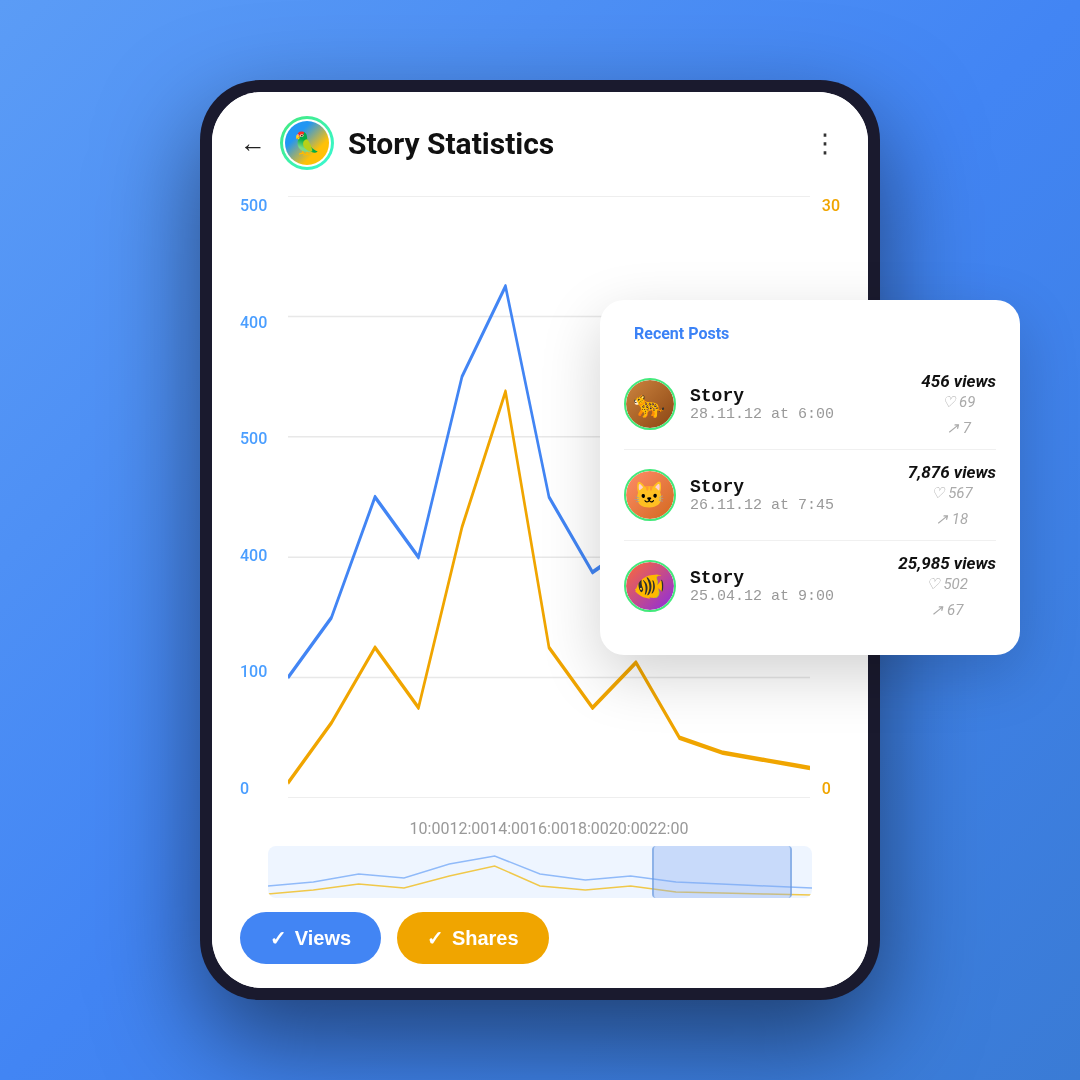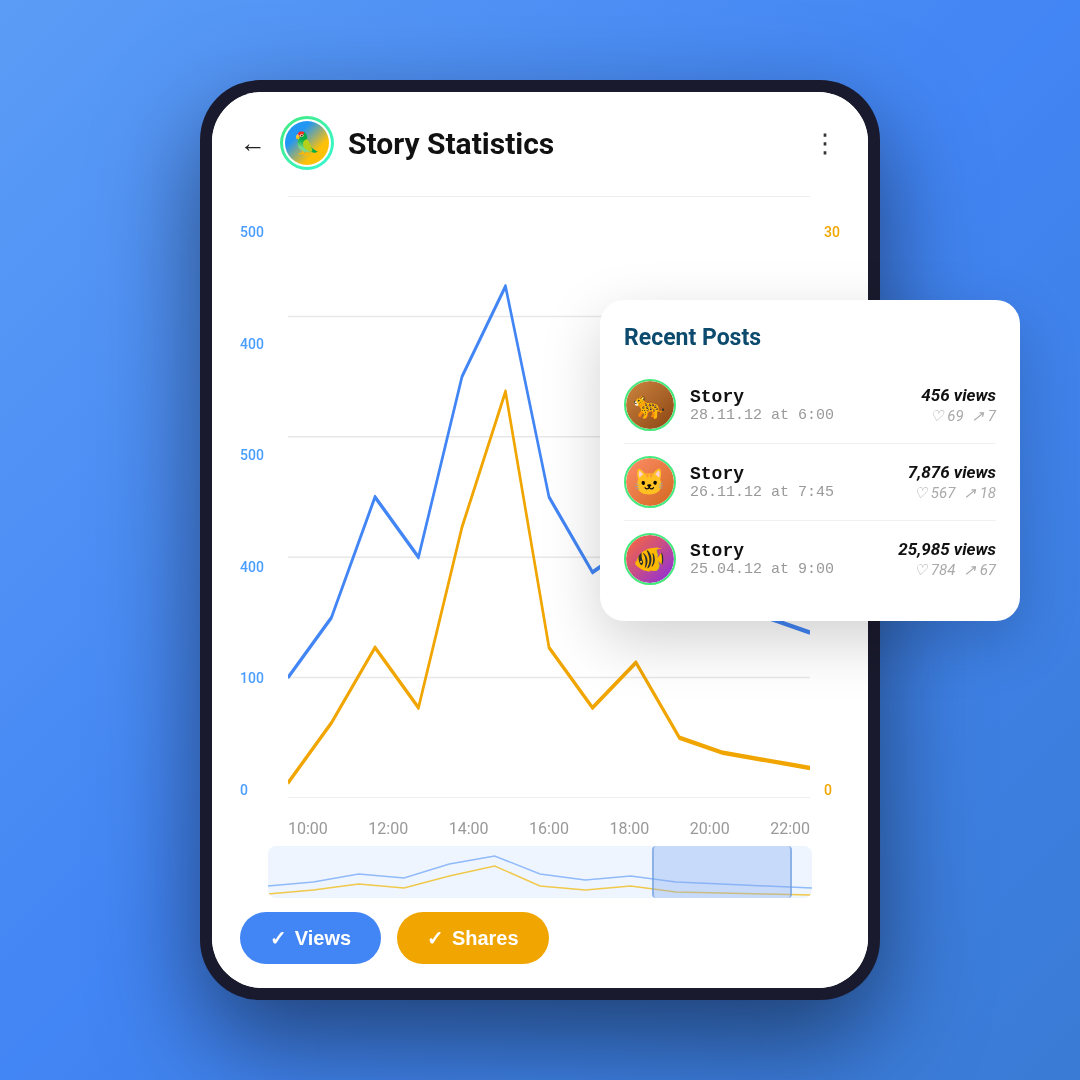--- a/index.html
+++ b/index.html
@@ -115,24 +115,23 @@
       left: 0;
       top: 0;
       height: calc(100% - 100px);
       display: flex;
       flex-direction: column-reverse;
       justify-content: space-between;
       padding-bottom: 0;
     }
 
     .y-label {
-      font-size: 14px;
+      font-size: 16px;
       color: #4a9eff;
       font-weight: 500;
-      margin-top: 28px;
     }
 
     .y-label-right {
       position: absolute;
       right: 0;
       top: 0;
       height: calc(100% - 100px);
       display: flex;
       flex-direction: column-reverse;
       justify-content: space-between;
@@ -157,21 +156,21 @@
       height: 100%;
     }
 
     
     .x-labels {
       position: absolute;
       bottom: 60px;
       left: 48px;
       right: 30px;
       display: flex;
-      justify-content: space-between;
+      justify-content: center;
     }
 
     .x-label {
       font-size: 16px;
       color: #999;
     }
 
     
     .mini-chart {
       position: absolute;
@@ -246,24 +245,25 @@
       top: 280px;
       width: 420px;
       background: #fff;
       border-radius: 24px;
       padding: 24px;
       box-shadow: 0 20px 60px rgba(0,0,0,0.18);
       z-index: 10;
     }
 
     .recent-posts-title {
-      font-size: 23px;
+      font-size: 16px;
       font-weight: 700;
-      color: #0c4a6e;
+      color: #3b82f6;
       margin-bottom: 16px;
+      margin-left: 10px;
     }
 
     .post-item {
       display: flex;
       align-items: center;
       gap: 14px;
       padding: 12px 0;
       border-bottom: 1px solid #f0f0f0;
     }
 
@@ -322,20 +322,21 @@
     }
 
     .post-engagement {
       font-size: 15px;
       color: #aaa;
       display: flex;
       align-items: center;
       gap: 8px;
       justify-content: flex-end;
       margin-top: 2px;
+      flex-direction: column;
     }
 
     .post-engagement span {
       display: flex;
       align-items: center;
       gap: 3px;
     }
 
     
     .grid-line {
@@ -469,19 +470,19 @@
     <div class="post-avatar">
       <div class="post-avatar-inner animal-clown">🐠</div>
     </div>
     <div class="post-info">
       <div class="post-title">Story</div>
       <div class="post-date">25.04.12 at 9:00</div>
     </div>
     <div class="post-stats">
       <div class="post-views">25,985 views</div>
       <div class="post-engagement">
-        <span>♡ 784</span>
+        <span>♡ 502</span>
         <span>↗ 67</span>
       </div>
     </div>
   </div>
 
 </div>
 
 </body></html>

